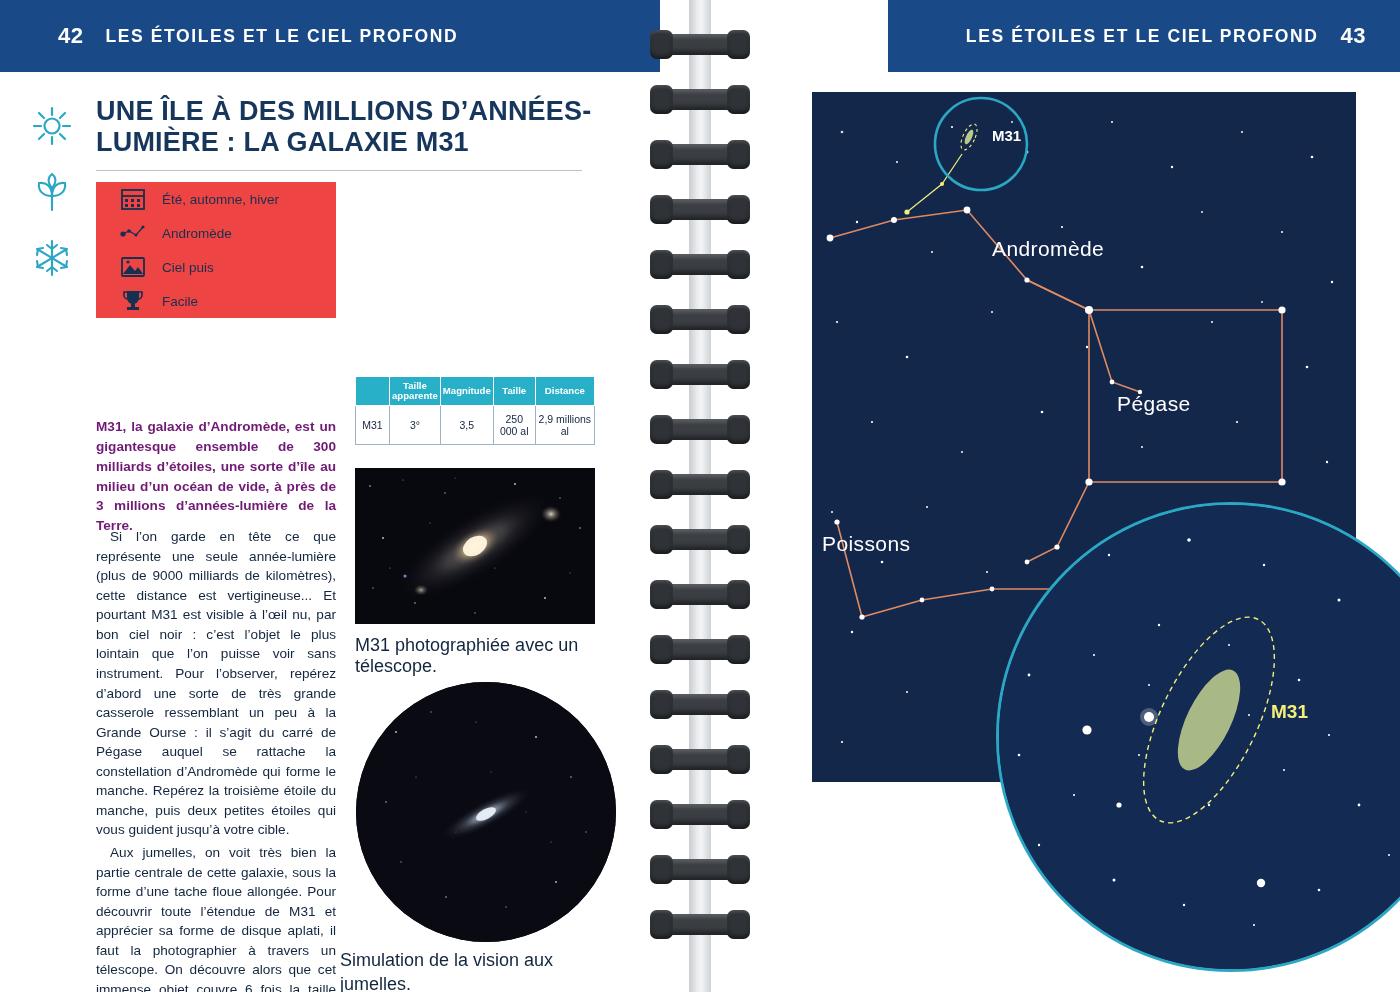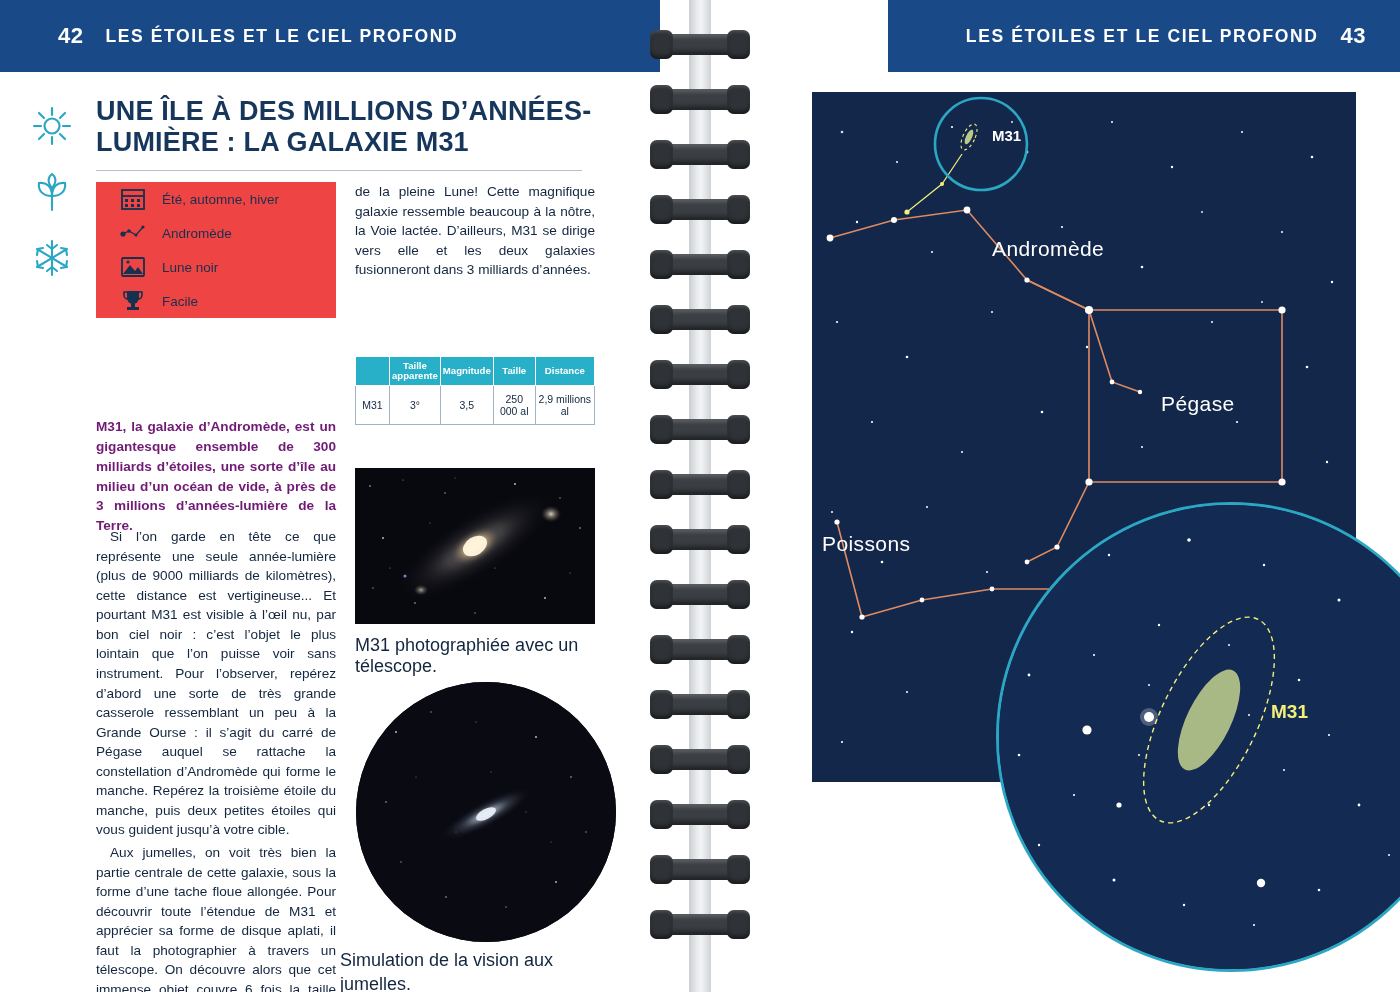--- a/index.html
+++ b/index.html
@@ -68,21 +68,21 @@
   .info-row .ic { width:26px; height:26px; margin-right:16px; flex:0 0 26px; }
   .info-row .txt { font-size:13.5px; color:#16304f; }
 
   
   .col-right-top {
     position:absolute; left:355px; top:110px; width:240px;
     font-size:13.6px; line-height:1.44; text-align:justify; color:#13263f;
   }
 
   
-  .tbl { position:absolute; left:355px; top:284px; width:240px; border-collapse:collapse; }
+  .tbl { position:absolute; left:355px; top:304px; width:240px; border-collapse:collapse; }
   .tbl th {
     background:#29b0c9; color:#fff; font-size:9.6px; font-weight:bold;
     line-height:1.05; padding:4px 2px; text-align:center;
     border:1px solid #ffffff;
   }
   .tbl td {
     font-size:10.5px; text-align:center; padding:7px 2px;
     border:1px solid #9fb3c4; color:#13263f;
   }
 
@@ -225,37 +225,36 @@
       <span class="txt">Andromède</span>
     </div>
     <div class="info-row">
       <span class="ic">
         <svg viewBox="0 0 26 26" width="26" height="26">
           <rect x="2" y="4" width="22" height="18" rx="1" fill="none" stroke="#16304f" stroke-width="1.8"></rect>
           <path d="M3 20 L10 11 L15 17 L18 13 L23 20 Z" fill="#16304f"></path>
           <circle cx="8" cy="8" r="1.6" fill="#16304f"></circle>
         </svg>
       </span>
-      <span class="txt">Lune noir</span>
+      <span class="txt">Ciel puis</span>
     </div>
     <div class="info-row">
       <span class="ic">
         <svg viewBox="0 0 26 26" width="26" height="26">
           <path d="M7 3 H19 V10 A6 6 0 0 1 7 10 Z" fill="#16304f"></path>
           <path d="M7 4 H4 V7 A4 4 0 0 0 8 11" fill="none" stroke="#16304f" stroke-width="1.6"></path>
           <path d="M19 4 H22 V7 A4 4 0 0 1 18 11" fill="none" stroke="#16304f" stroke-width="1.6"></path>
           <rect x="11" y="15" width="4" height="4" fill="#16304f"></rect>
           <rect x="7" y="19" width="12" height="3" fill="#16304f"></rect>
         </svg>
       </span>
       <span class="txt">Facile</span>
     </div>
   </div>
 
-  <div class="col-right-top">de la pleine Lune! Cette magnifique galaxie ressemble beaucoup à la nôtre, la Voie lactée. D’ailleurs, M31 se dirige vers elle et les deux galaxies fusionneront dans 3 milliards d’années.</div>
 
   <table class="tbl">
     <thead>
       <tr>
         <th style="width:38px"></th>
         <th style="width:46px">Taille apparente</th>
         <th style="width:42px">Magnitude</th>
         <th style="width:48px">Taille</th>
         <th style="width:66px">Distance</th>
       </tr>
@@ -538,21 +537,21 @@
       </g>
       <circle cx="95" cy="120" r="2.6" fill="#f2f07a"></circle>
       <circle cx="130" cy="92" r="2" fill="#f2f07a"></circle>
 
       <circle cx="169" cy="52" r="46" fill="none" stroke="#2ba7c4" stroke-width="2.6"></circle>
       <ellipse cx="157" cy="45" rx="6" ry="14" transform="rotate(25 157 45)" fill="none" stroke="#f2f07a" stroke-width="1.1" stroke-dasharray="3 3"></ellipse>
       <ellipse cx="157" cy="45" rx="3" ry="8" transform="rotate(25 157 45)" fill="#b9c98c"></ellipse>
     </svg>
 
     <span class="const-label" style="left:180px; top:145px;">Andromède</span>
-    <span class="const-label" style="left:305px; top:300px;margin-left:44px;">Pégase</span>
+    <span class="const-label" style="left:305px; top:300px;">Pégase</span>
     <span class="const-label" style="left:10px; top:440px;">Poissons</span>
     <span class="m31-label" style="left:180px; top:35px;">M31</span>
   </div>
 
   <div class="zoomcircle">
     <svg viewBox="0 0 464 464" width="464" height="464">
       <rect width="464" height="464" fill="#132a52"></rect>
       <g fill="#ffffff">
         <circle cx="45" cy="85" r="1.6"></circle>
           <circle cx="110" cy="50" r="1.2"></circle>

